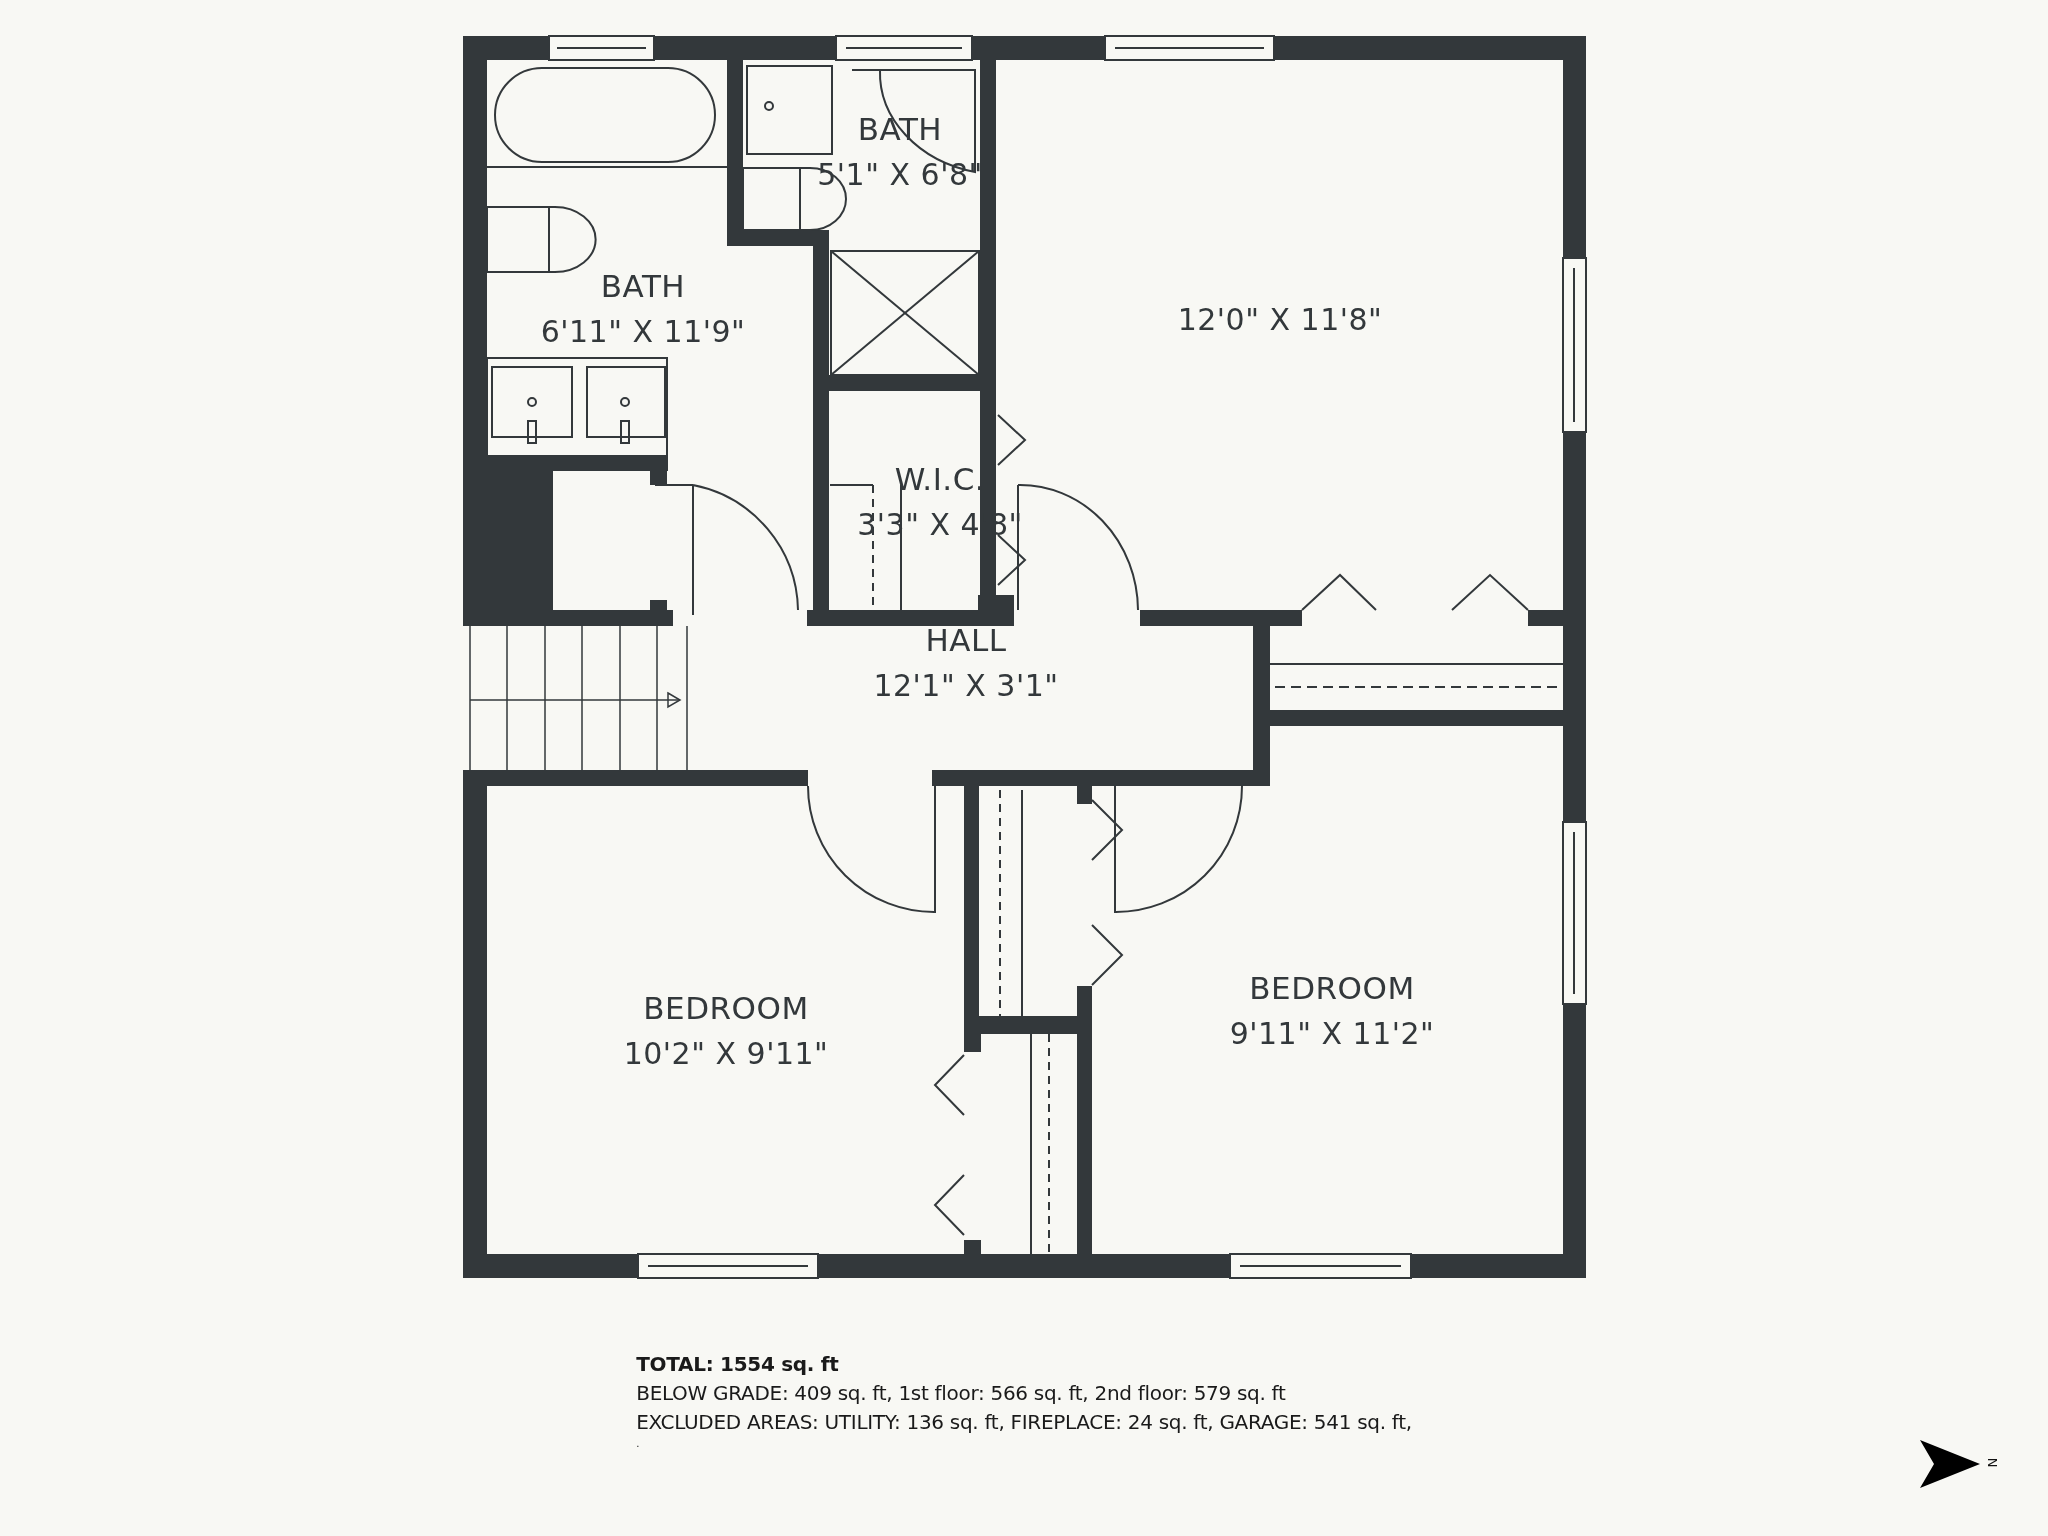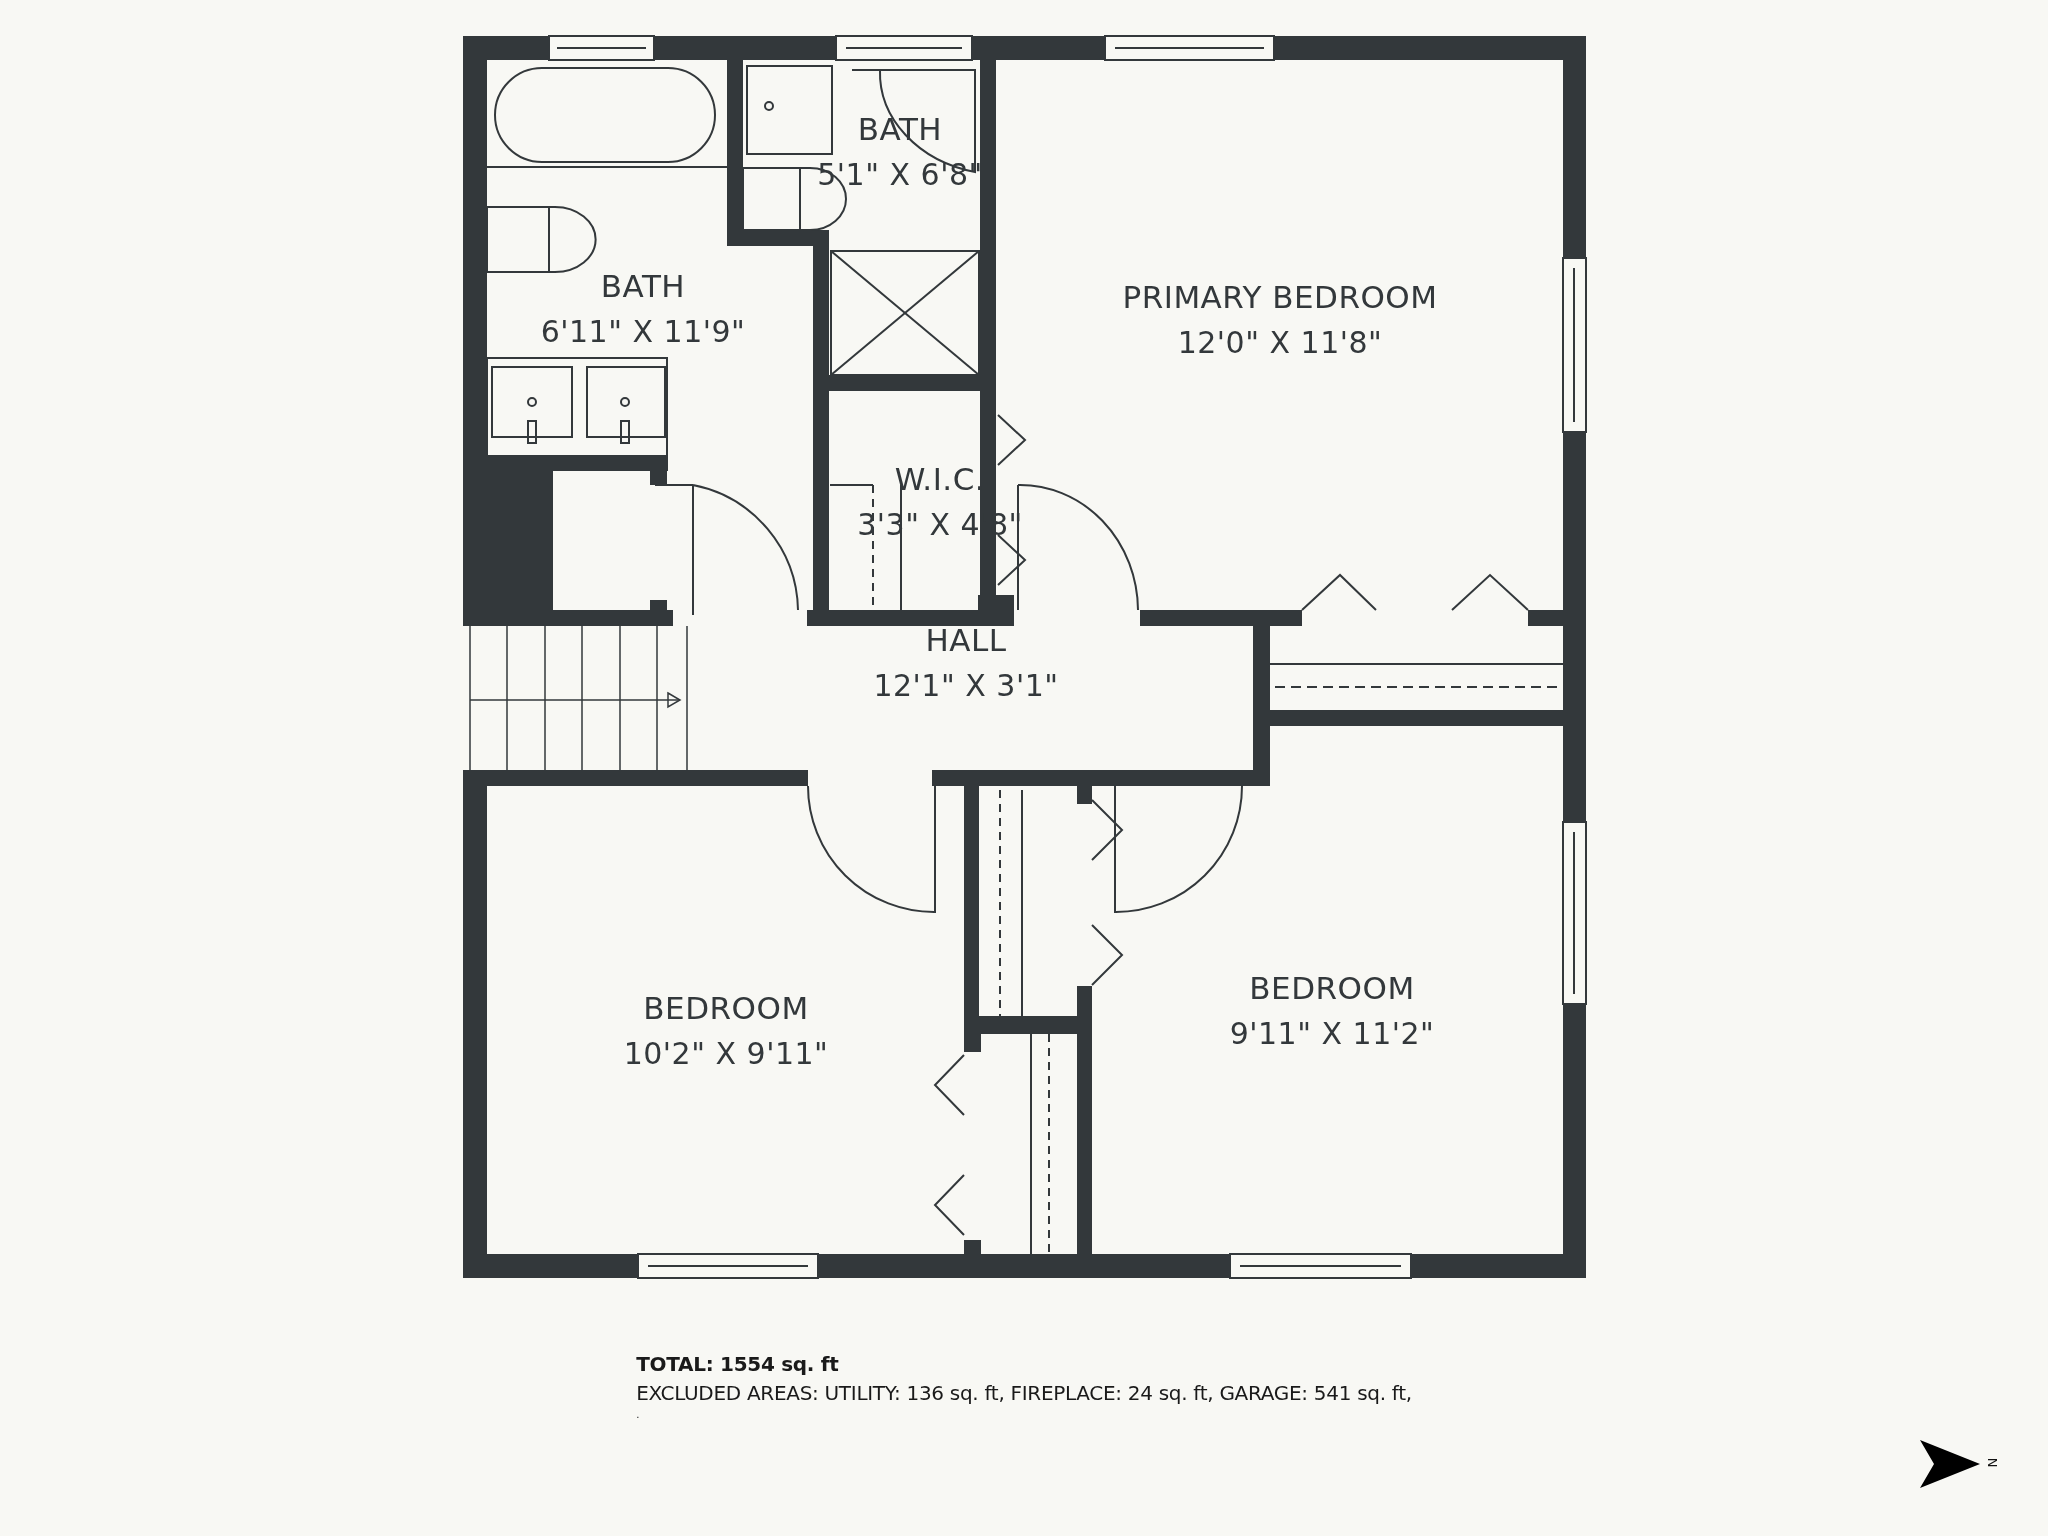--- a/index.html
+++ b/index.html
@@ -177,21 +177,20 @@
 
 <div class="room-label" style="left:643px; top:309px;">
   <span class="name">BATH</span>
   <span class="dims">6'11" X 11'9"</span>
 </div>
 <div class="room-label" style="left:900px; top:152px;">
   <span class="name">BATH</span>
   <span class="dims">5'1" X 6'8"</span>
 </div>
 <div class="room-label" style="left:1280px; top:320px;">
-  <span class="name">PRIMARY BEDROOM</span>
   <span class="dims">12'0" X 11'8"</span>
 </div>
 <div class="room-label" style="left:916px; top:502px;margin-left:24px;">
   <span class="name">W.I.C.</span>
   <span class="dims">3'3" X 4'8"</span>
 </div>
 <div class="room-label" style="left:966px; top:663px;">
   <span class="name">HALL</span>
   <span class="dims">12'1" X 3'1"</span>
 </div>
@@ -199,20 +198,21 @@
   <span class="name">BEDROOM</span>
   <span class="dims">10'2" X 9'11"</span>
 </div>
 <div class="room-label" style="left:1332px; top:1011px;">
   <span class="name">BEDROOM</span>
   <span class="dims">9'11" X 11'2"</span>
 </div>
 
 <div id="summary">
   <span class="total">TOTAL: 1554 sq. ft</span>
+  <span>BELOW GRADE: 409 sq. ft, 1st floor: 566 sq. ft, 2nd floor: 579 sq. ft</span>
   <span>EXCLUDED AREAS: UTILITY: 136 sq. ft, FIREPLACE: 24 sq. ft, GARAGE: 541 sq. ft,</span>
   <span style="font-size:10px; line-height:14px;">.</span>
 </div>
 
 <svg id="compass" viewBox="0 0 72 52">
   <path d="M2 2 L62 26 L2 50 L16 26 Z" fill="#000"></path>
 </svg>
 <div id="compass-label">N</div>
 
 </body></html>

